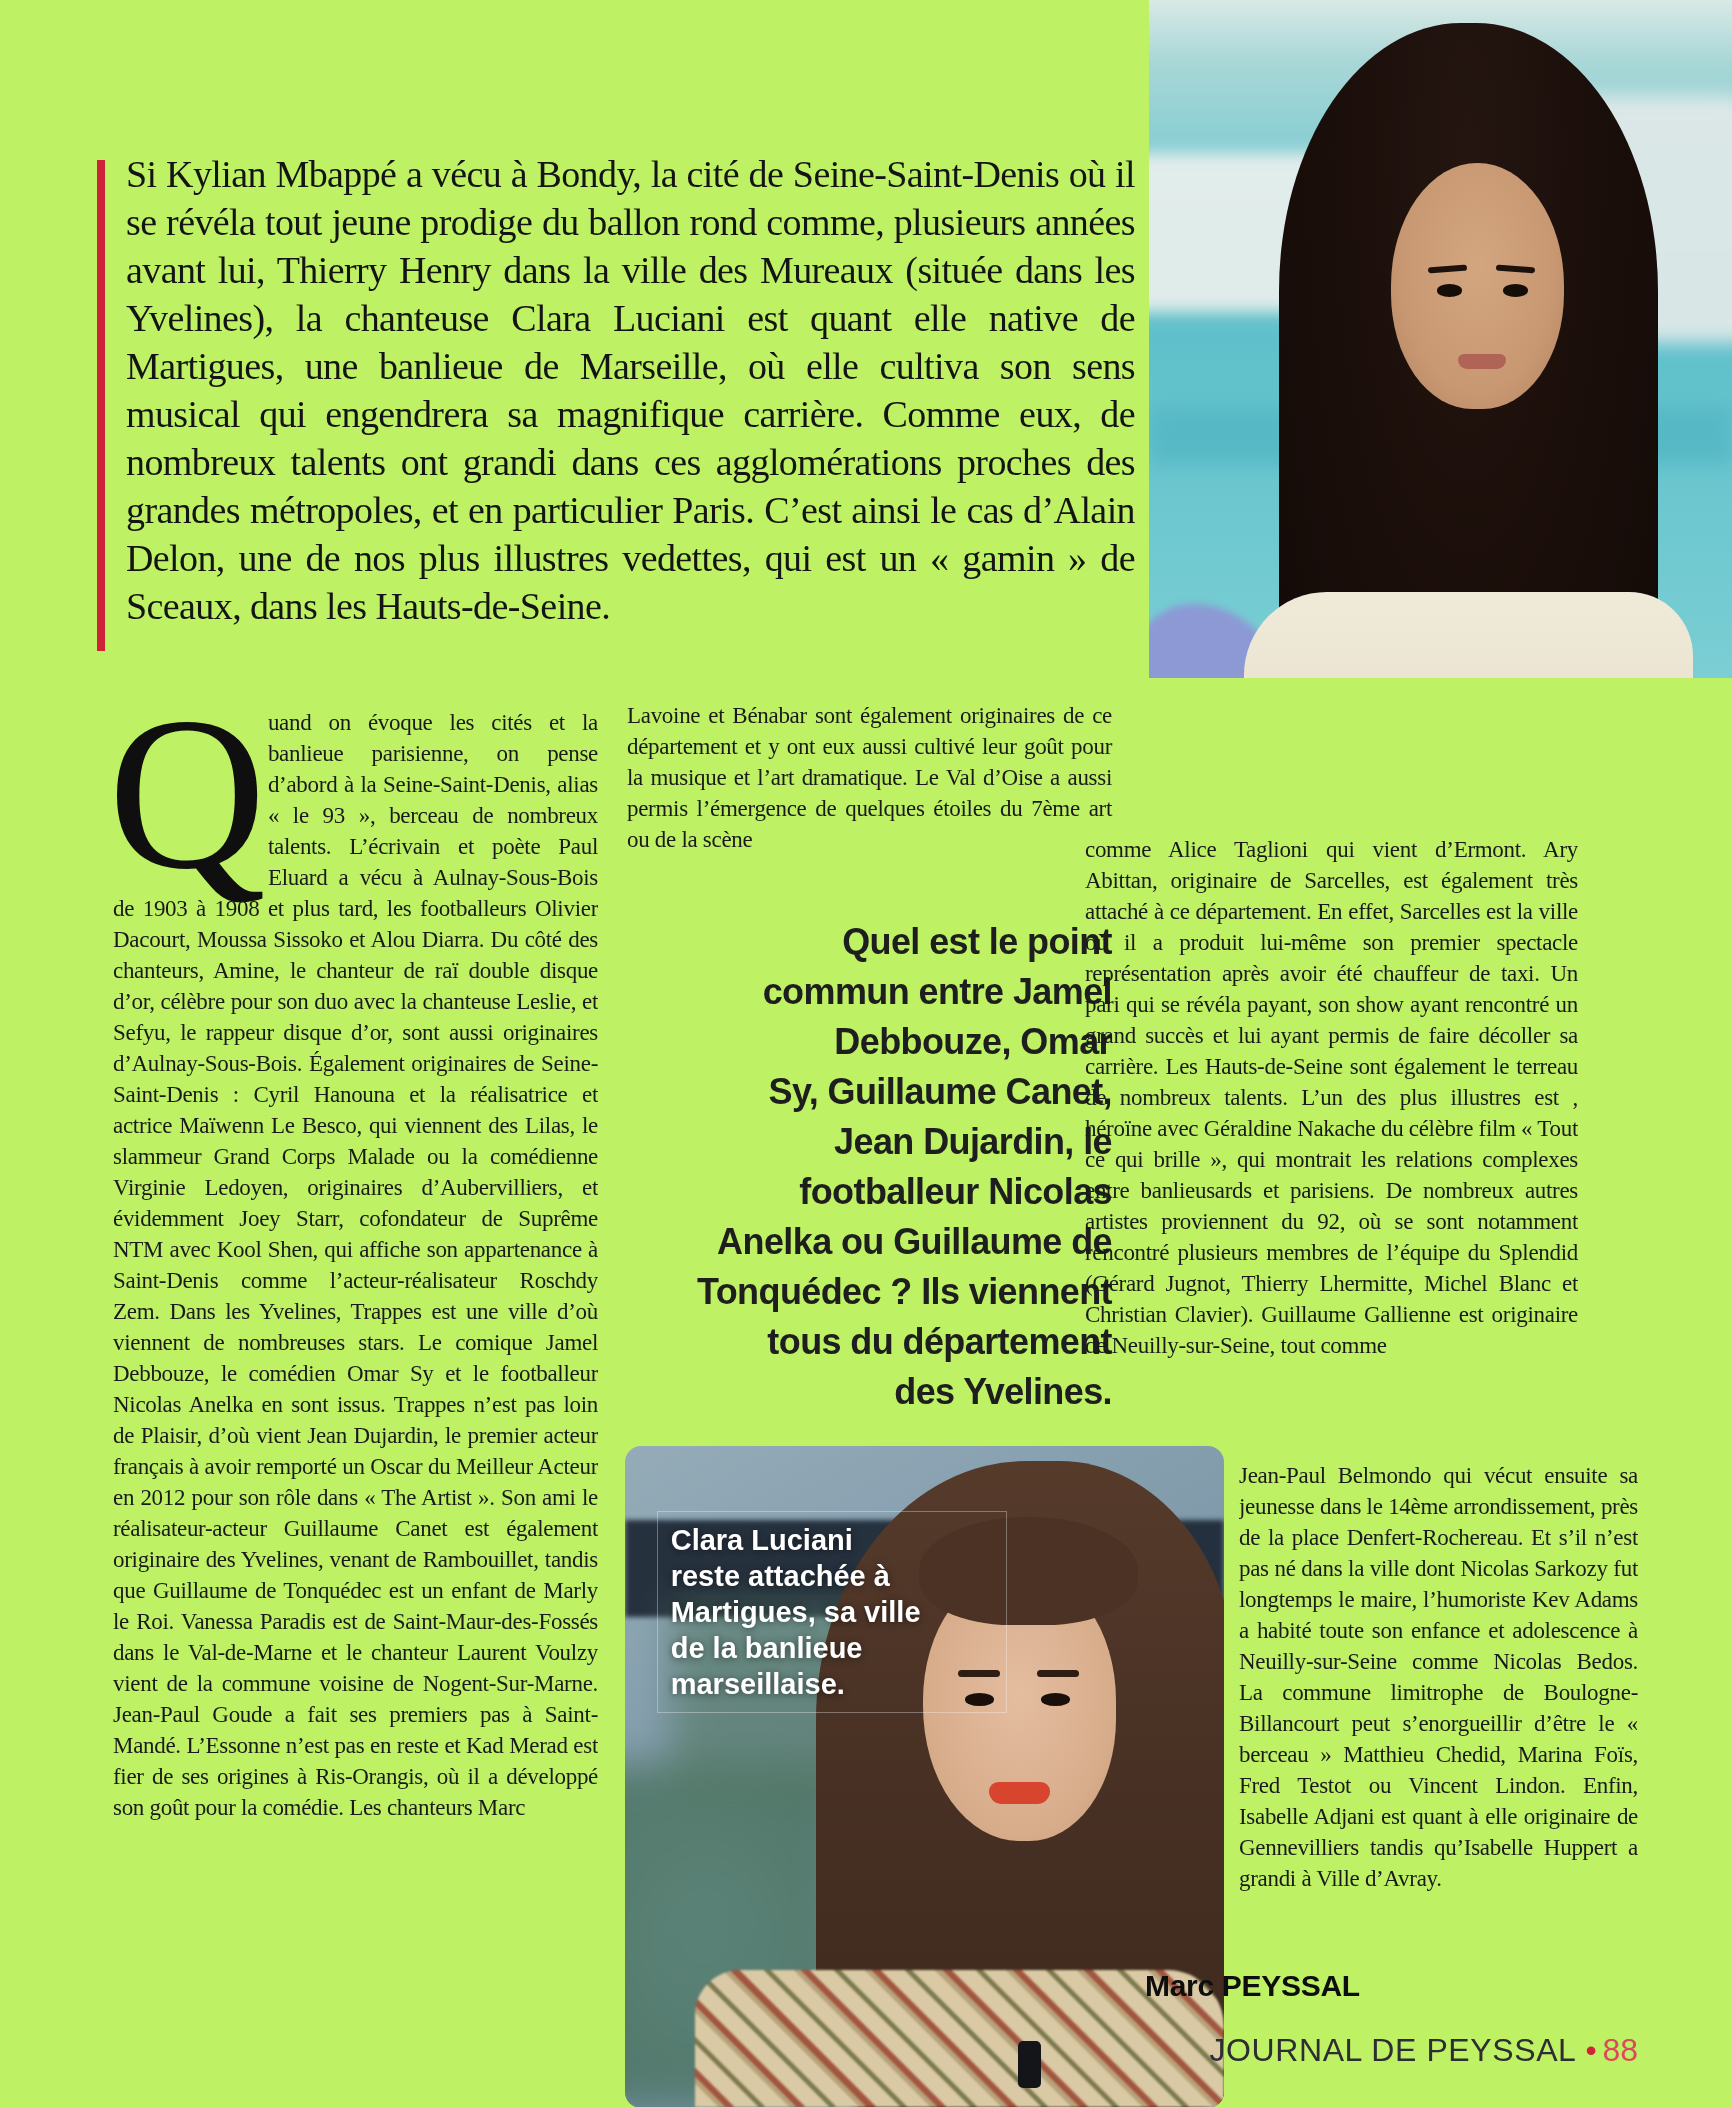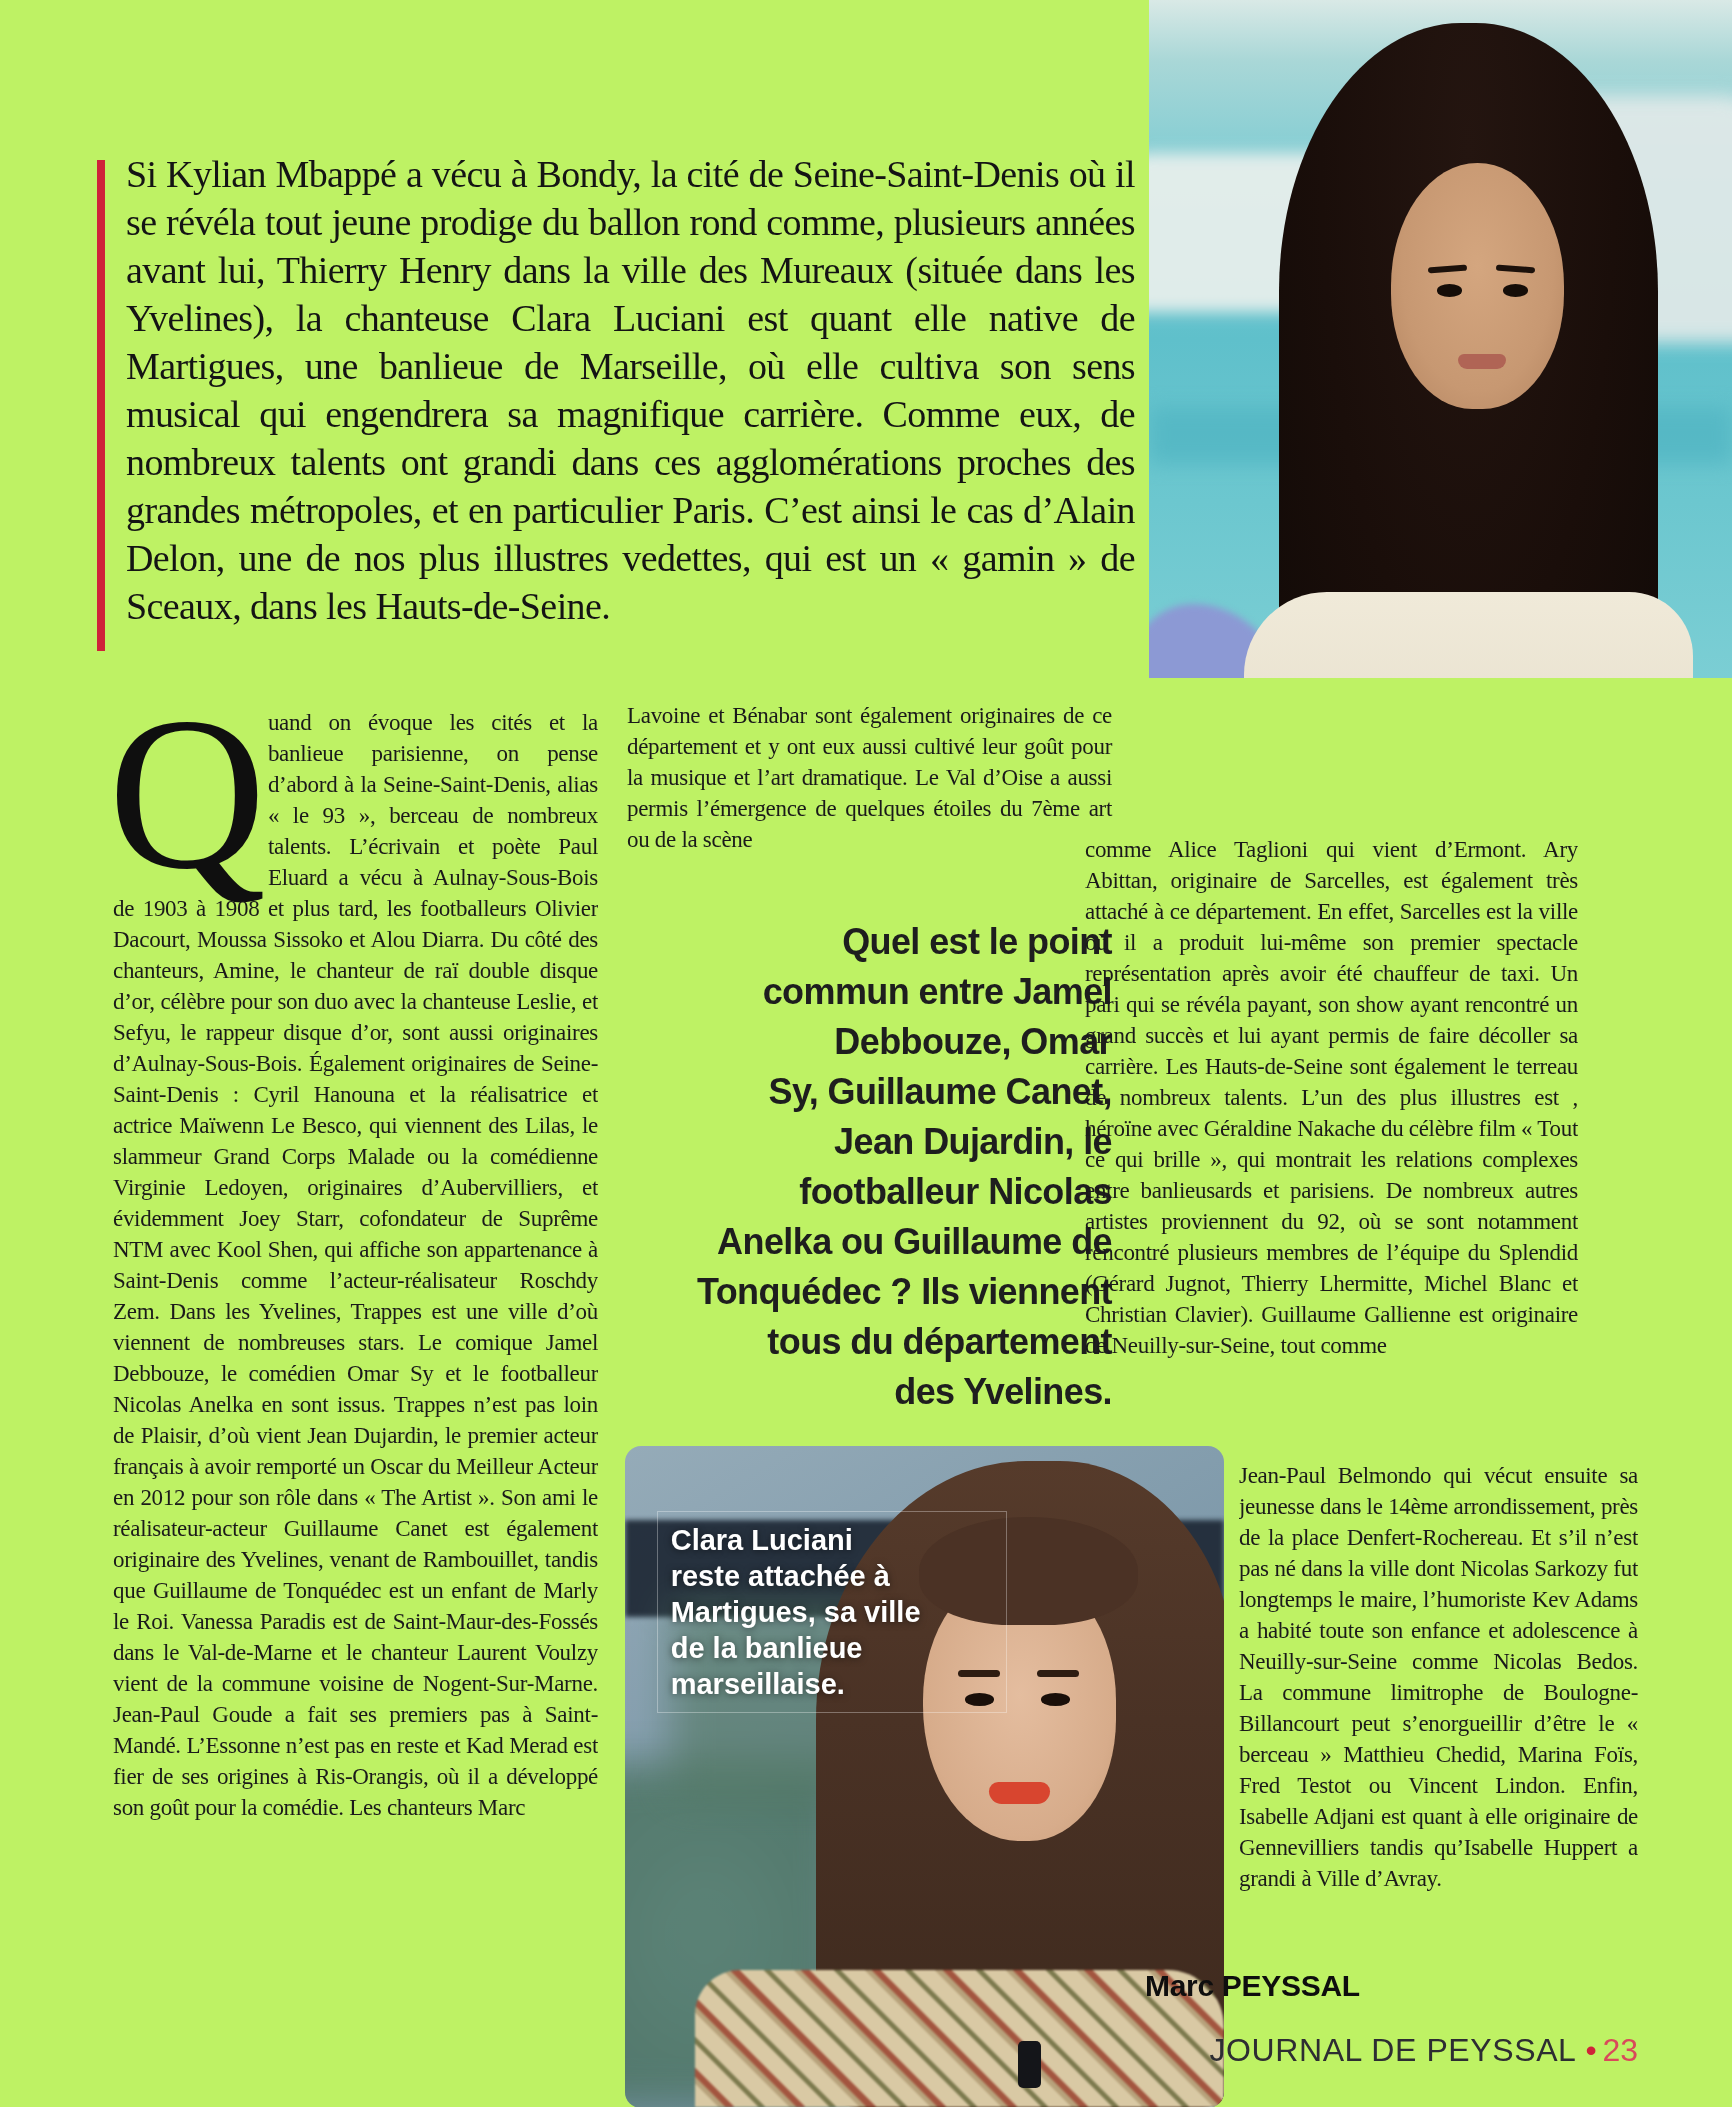--- a/index.html
+++ b/index.html
@@ -169,17 +169,17 @@
 de la banlieue
 marseillaise.</div>
   </div>
 
   <div class="col" id="col3a">comme Alice Taglioni qui vient d’Ermont. Ary Abittan, originaire de Sarcelles, est également très attaché à ce département. En effet, Sarcelles est la ville où il a produit lui-même son premier spectacle représentation après avoir été chauffeur de taxi. Un pari qui se révéla payant, son show ayant rencontré un grand succès et lui ayant permis de faire décoller sa carrière. Les Hauts-de-Seine sont également le terreau de nombreux talents. L’un des plus illustres est  , héroïne avec Géraldine Nakache du célèbre film « Tout ce qui brille »,  qui montrait les relations complexes entre banlieusards et parisiens. De nombreux autres artistes proviennent du 92, où se sont notamment rencontré plusieurs membres de l’équipe du Splendid (Gérard Jugnot, Thierry Lhermitte, Michel Blanc et Christian Clavier). Guillaume Gallienne est originaire de Neuilly-sur-Seine, tout comme</div>
   <div class="col" id="col3b">Jean-Paul Belmondo qui vécut ensuite sa jeunesse dans le 14ème arrondissement, près de la place Denfert-Rochereau. Et s’il n’est pas né dans la ville dont Nicolas Sarkozy fut longtemps le maire, l’humoriste Kev Adams a habité toute son enfance et adolescence à Neuilly-sur-Seine comme Nicolas Bedos. La commune limitrophe de Boulogne-Billancourt peut s’enorgueillir d’être le « berceau » Matthieu Chedid, Marina Foïs, Fred Testot ou Vincent Lindon. Enfin, Isabelle Adjani est quant à elle originaire de Gennevilliers tandis qu’Isabelle Huppert a grandi à Ville d’Avray.</div>
 
   <div id="byline">Marc PEYSSAL</div>
 
   <div id="footer">
-    <span>JOURNAL DE PEYSSAL</span><span class="dot">•</span><span class="pageno">23</span>
+    <span>JOURNAL DE PEYSSAL</span><span class="dot">•</span><span class="pageno">88</span>
   </div>
 
 </div>
 
 
 </body></html>

